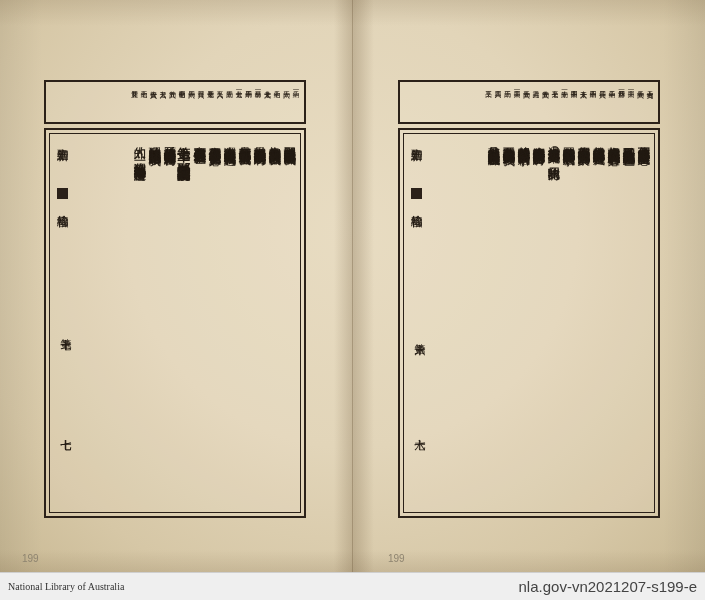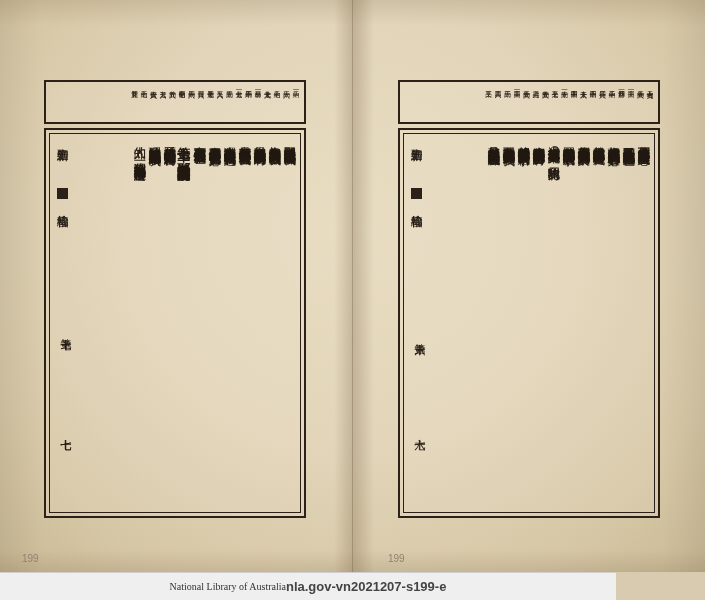--- a/index.html
+++ b/index.html
@@ -31,28 +31,28 @@
     position:absolute;left:0;top:0;width:705px;height:26px;
     background:linear-gradient(180deg,rgba(120,100,70,0.18),rgba(120,100,70,0));
   }
   .botedge{
     position:absolute;left:0;bottom:0;width:705px;height:22px;
     background:linear-gradient(0deg,rgba(120,100,70,0.18),rgba(120,100,70,0));
   }
 
   
   .footer{
-    position:absolute;left:0;bottom:0;width:616px;height:28px;
+    position:absolute;left:0;bottom:0;width:705px;height:28px;
     background:#efefef;border-top:1px solid #cfcfcf;
-    display:flex;align-items:center;justify-content:center;
+    display:flex;align-items:center;justify-content:space-between;
     padding:0 8px;box-sizing:border-box;
     font-size:9px;color:#333;
   }
   .footer .left{font-family:"Liberation Serif",serif;font-size:10px;}
-  .footer .right{font-family:"Liberation Sans",sans-serif;font-size:13px;color:#444;font-weight:bold;}
+  .footer .right{font-family:"Liberation Sans",sans-serif;font-size:15px;color:#444;}
 
   
   .page{
     position:absolute;top:40px;height:500px;
     box-sizing:border-box;
   }
   .page.left{left:24px;width:300px;}
   .page.right{left:378px;width:300px;}
 
   .frame{

